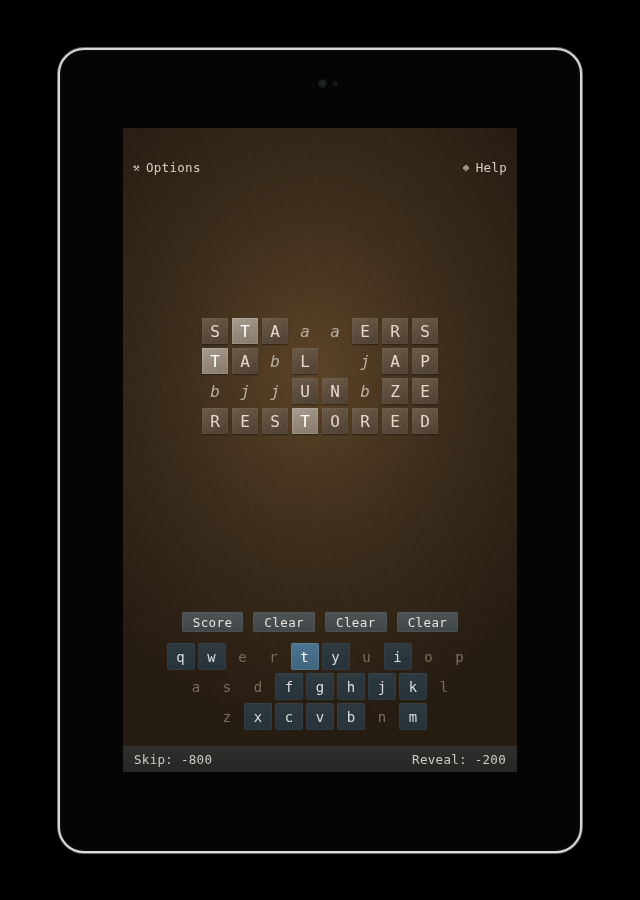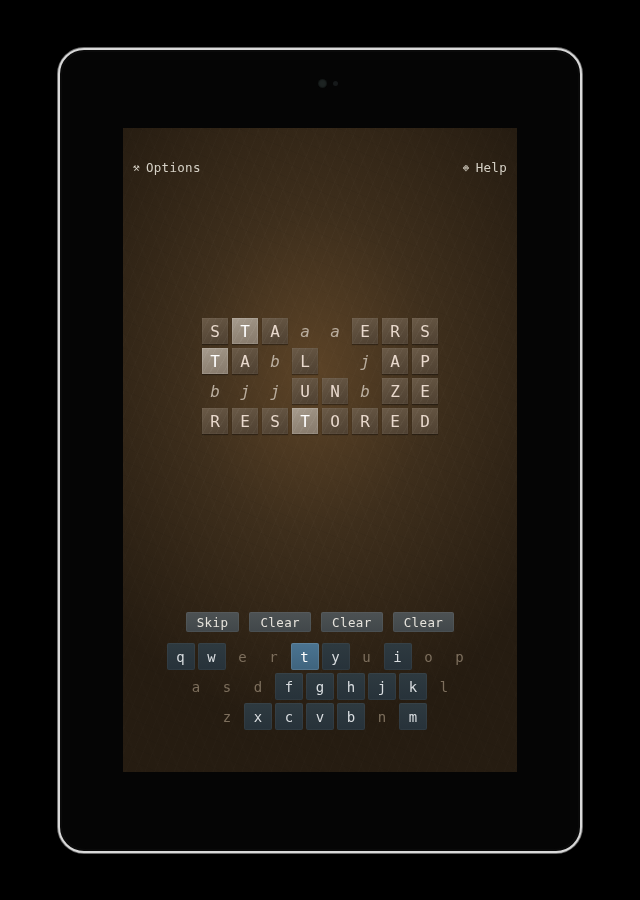--- a/index.html
+++ b/index.html
@@ -328,21 +328,21 @@
         <div class="cell tile hl">T</div>
         <div class="cell tile">O</div>
         <div class="cell tile">R</div>
         <div class="cell tile">E</div>
         <div class="cell tile">D</div>
       </div>
     </div>
 
 
   <div id="action-row">
-      <div class="action-btn">Skip</div>
+      <div class="action-btn">Score</div>
       <div class="action-btn">Clear</div>
       <div class="action-btn">Clear</div>
       <div class="action-btn">Clear</div>
     </div>
 
   <div id="keyboard">
       <div class="kb-row">
         <div class="key avail">q</div>
         <div class="key avail">w</div>
         <div class="key used">e</div>
@@ -369,14 +369,18 @@
         <div class="key used">z</div>
         <div class="key avail">x</div>
         <div class="key avail">c</div>
         <div class="key avail">v</div>
         <div class="key avail">b</div>
         <div class="key used">n</div>
         <div class="key avail">m</div>
       </div>
     </div>
 
+  <div id="bottom-bar">
+    <span>Skip: -800</span>
+    <span>Reveal: -200</span>
+  </div>
 
 </div>
 
 </body></html>

